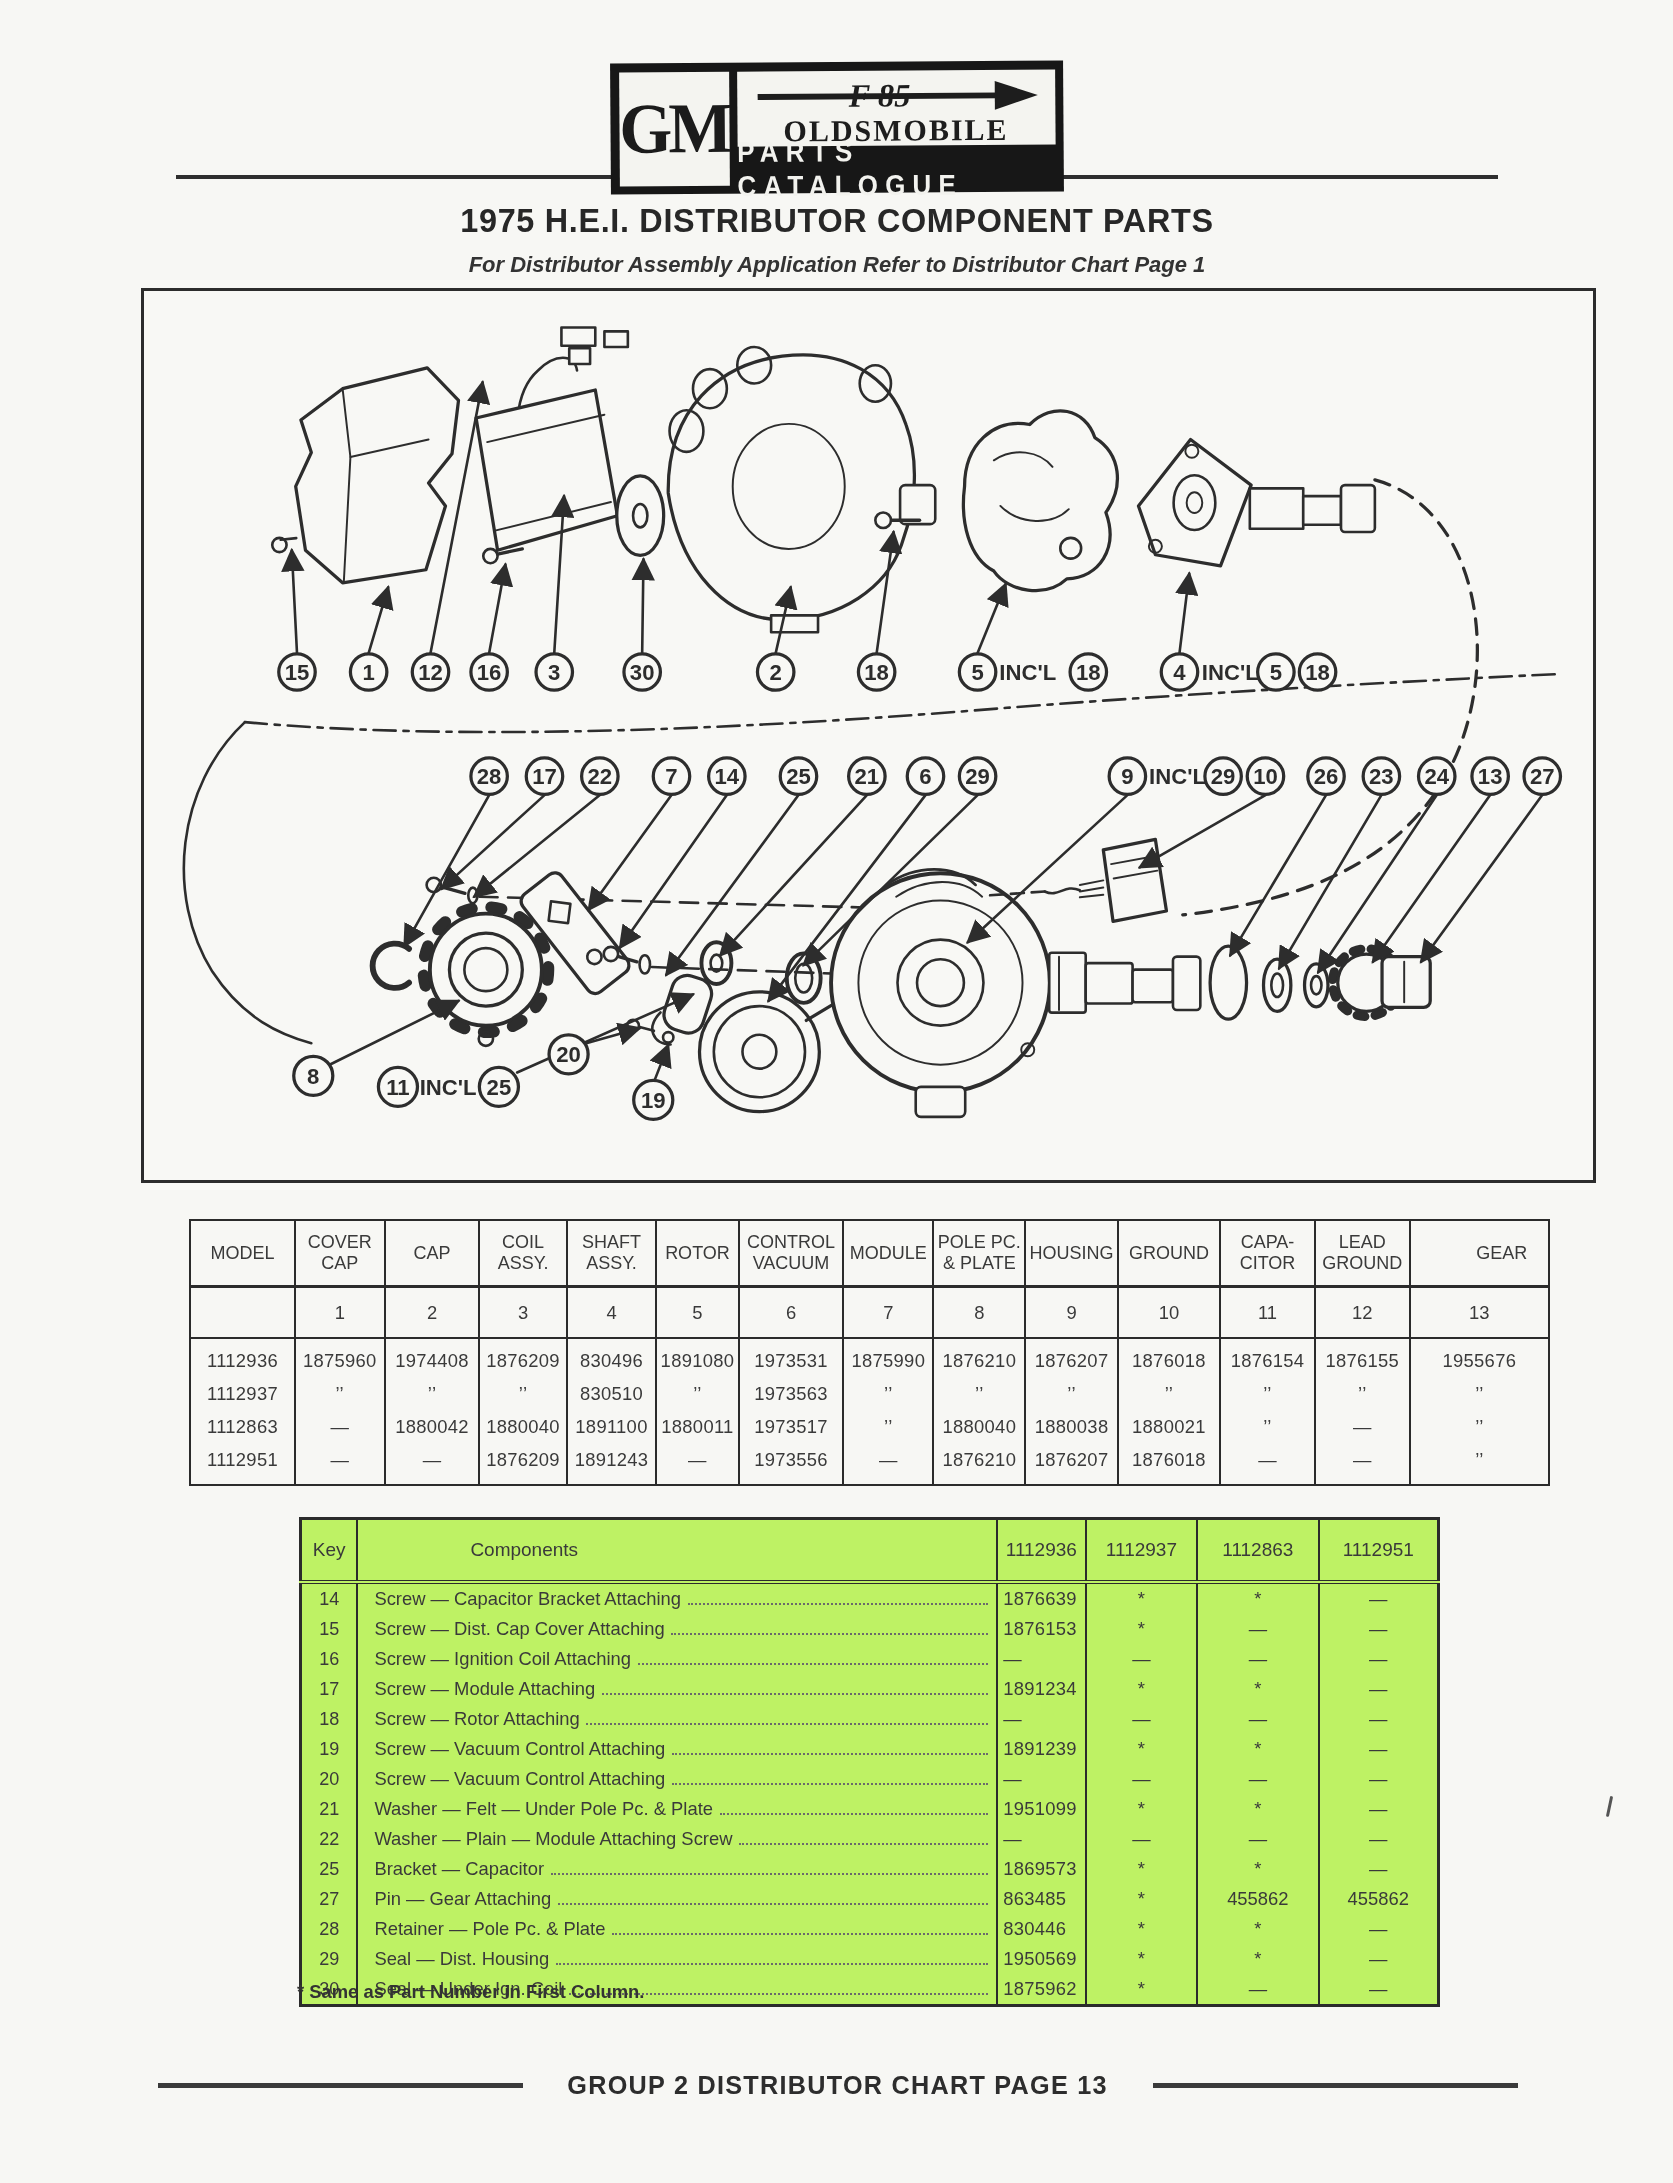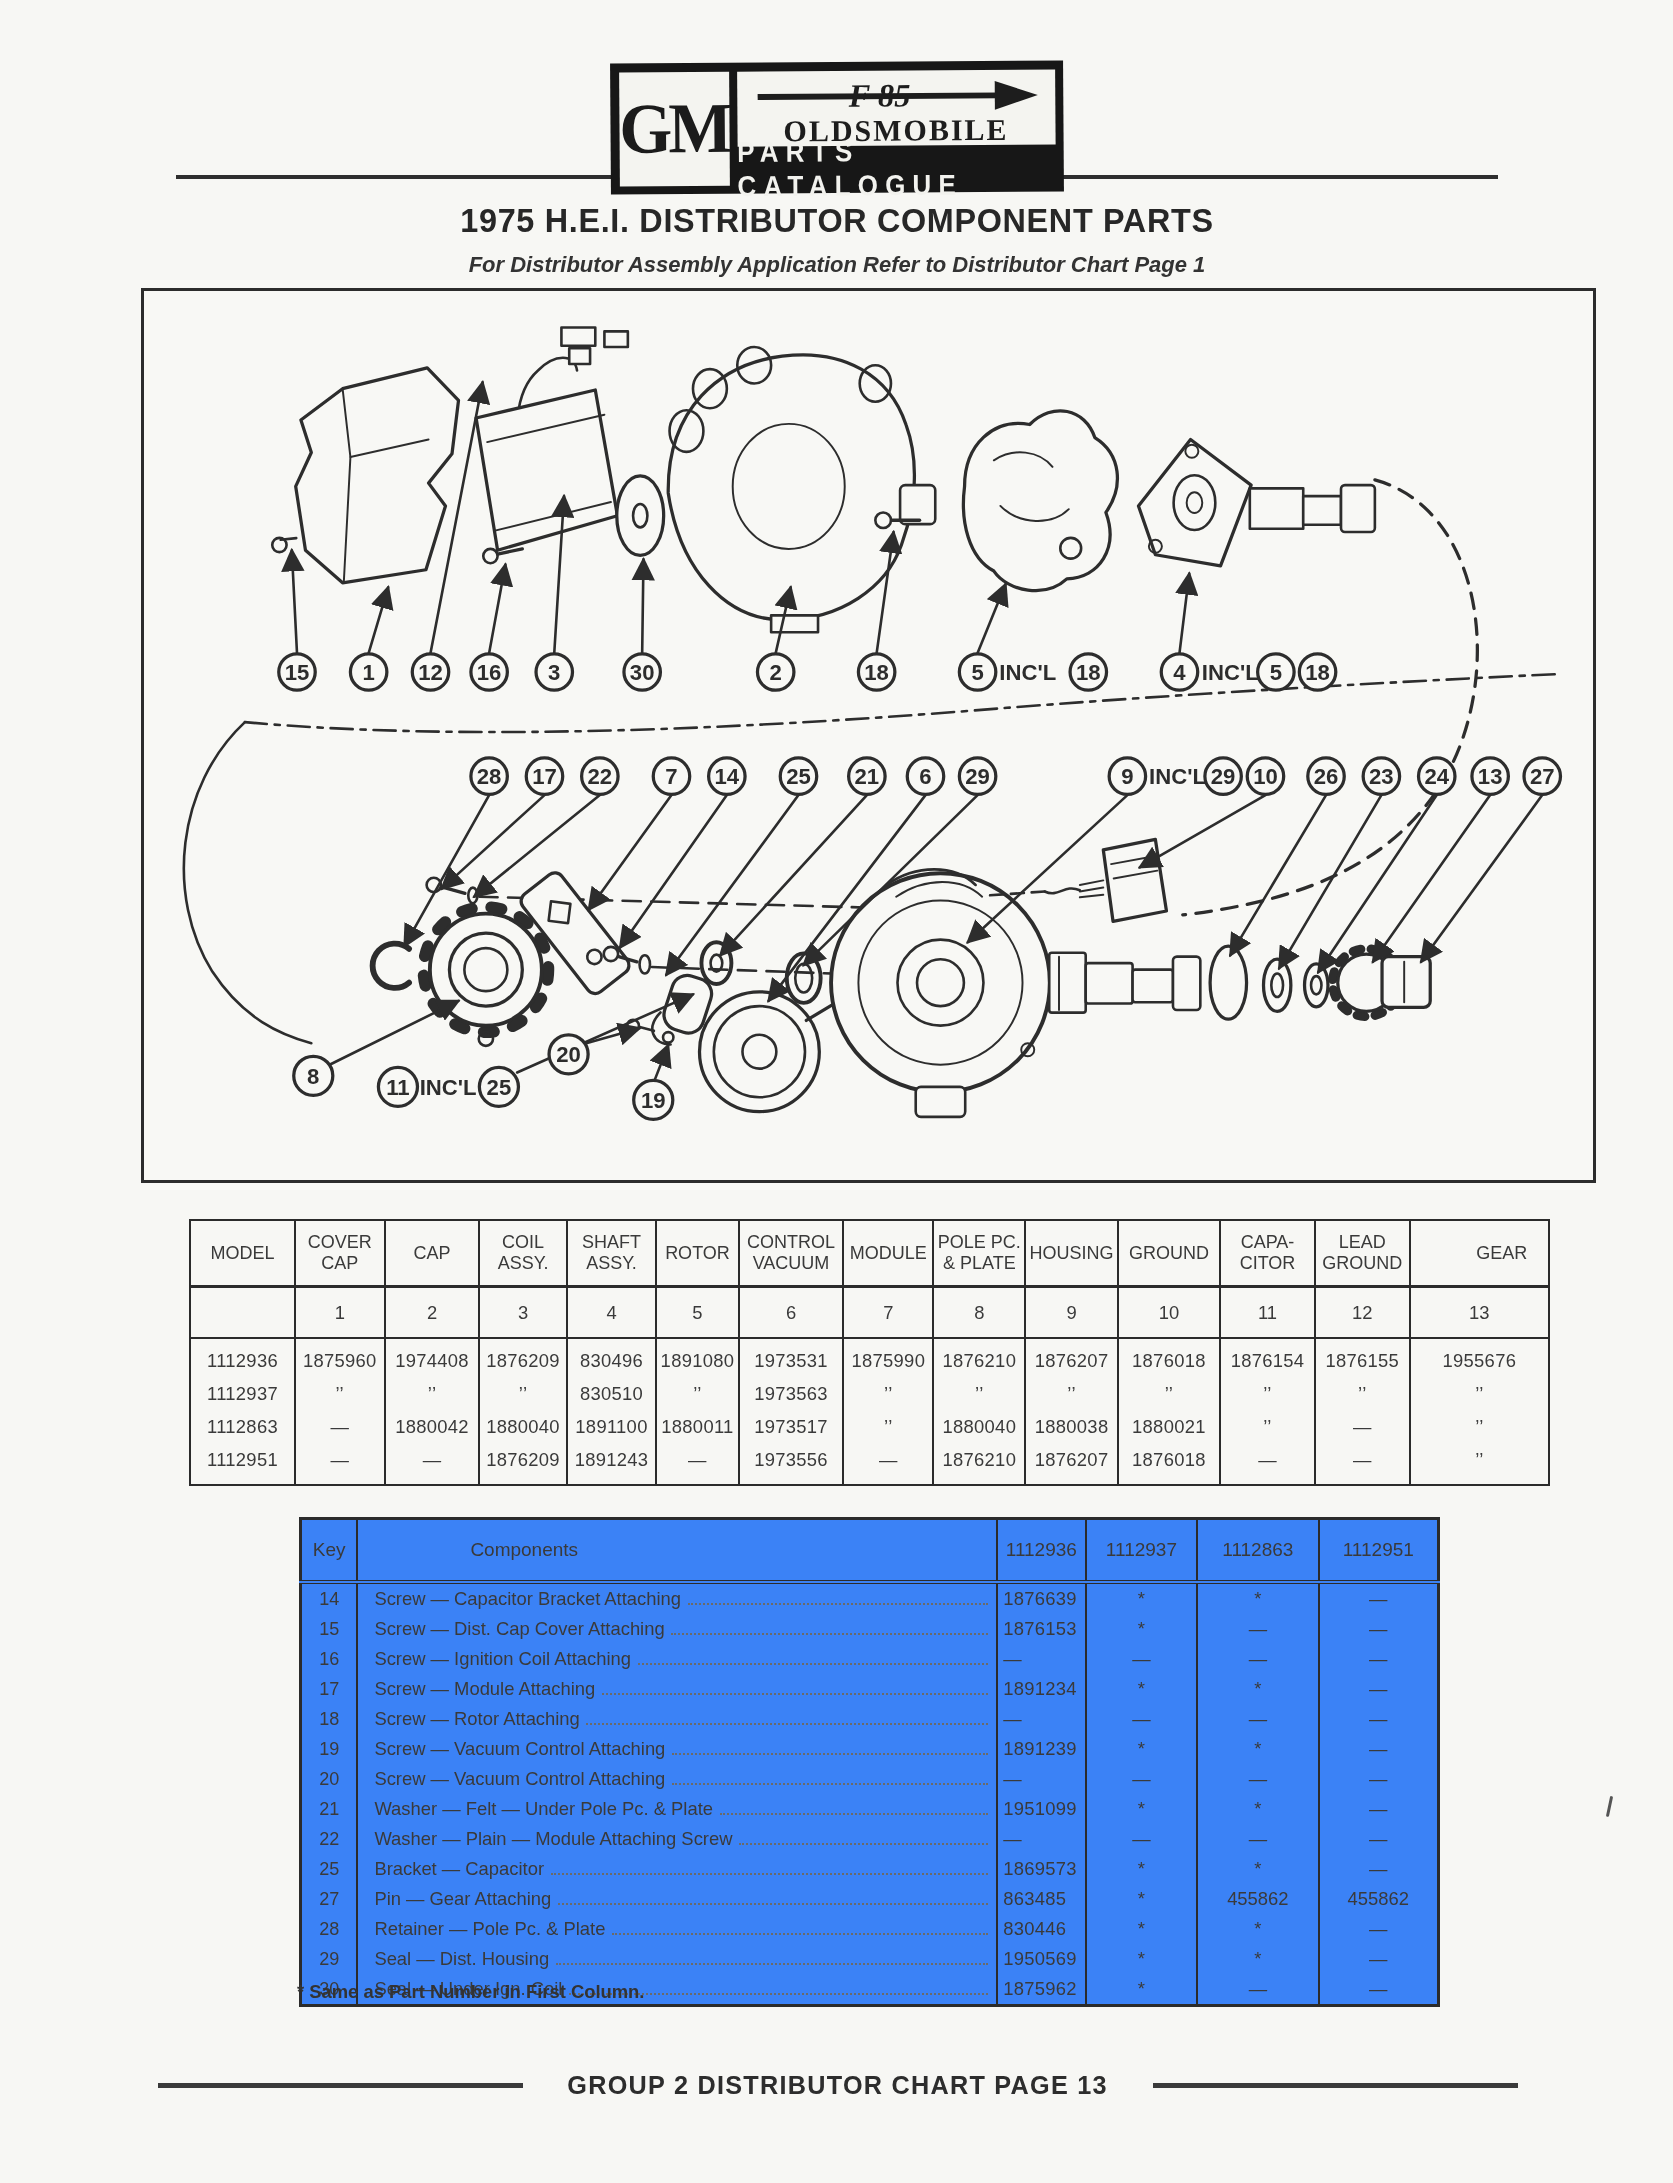--- a/index.html
+++ b/index.html
@@ -27,21 +27,21 @@
   
   table{border-collapse:collapse;table-layout:fixed;}
   .parts-table{position:absolute;left:189px;top:1219px;width:1361px;border:2.6px solid #2b2b2b;}
   .parts-table th,.parts-table td{border-left:2px solid #2b2b2b;border-right:2px solid #2b2b2b;
       font-size:18px;text-align:center;color:#3a3a3a;}
   .parts-table thead tr.names th{height:62px;white-space:pre-line;line-height:1.15;font-weight:normal;border-bottom:3.3px solid #2b2b2b;}
   .parts-table thead tr.nums th{height:47px;font-weight:normal;font-size:18.4px;border-bottom:2px solid #2b2b2b;}
   .parts-table tbody td{height:31px;font-size:18.4px;letter-spacing:0.3px;border-top:none;border-bottom:none;}
   .parts-table tbody tr:first-child td{padding-top:6.6px;}
   .parts-table tbody tr:last-child td{padding-bottom:8px;}
-  .key-table{position:absolute;left:299px;top:1517px;width:1141px;border:3.3px solid #2b2b2b;background:#3b82f6;}
+  .key-table{position:absolute;left:299px;top:1517px;width:1141px;border:3.3px solid #2b2b2b;background:#bef264;}
   .key-table th{height:58px;font-size:19px;color:#3a3a3a;border-bottom:4.6px double #2b2b2b;font-weight:normal;}
   .key-table th,.key-table td{border-left:2px solid #2b2b2b;border-right:2px solid #2b2b2b;text-align:center;}
   .key-table th.comp-h{text-align:left;padding-left:112px;}
   .key-table td{height:28px;font-size:18.4px;color:#3a3a3a;}
   .key-table td.key-cell{font-size:18px;}
   .key-table td.comp-cell{text-align:left;padding:0 6.6px 0 16px;}
   .key-table td.val-first{text-align:left;padding-left:5.3px;letter-spacing:0.3px;}
   .comp-wrap{display:flex;align-items:baseline;}
   .comp-name{white-space:nowrap;}
   .comp-leader{flex:1;border-bottom:2px dotted #6a6a6a;margin:0 1.3px 6px 6.6px;min-width:20px;}

